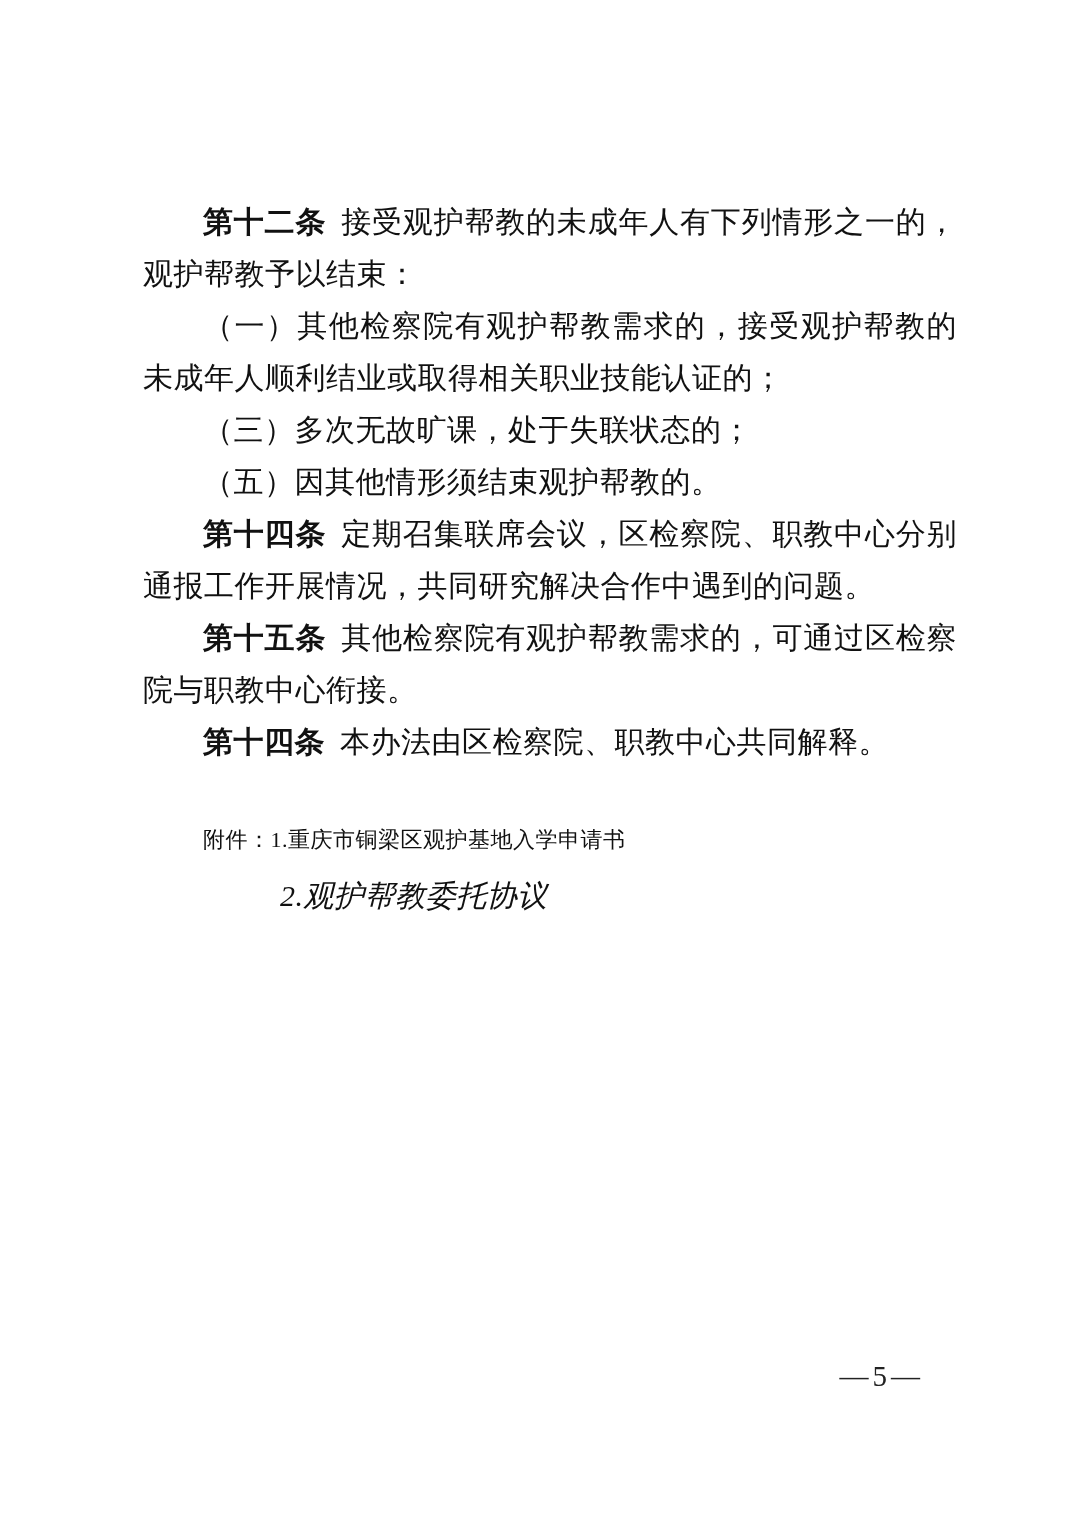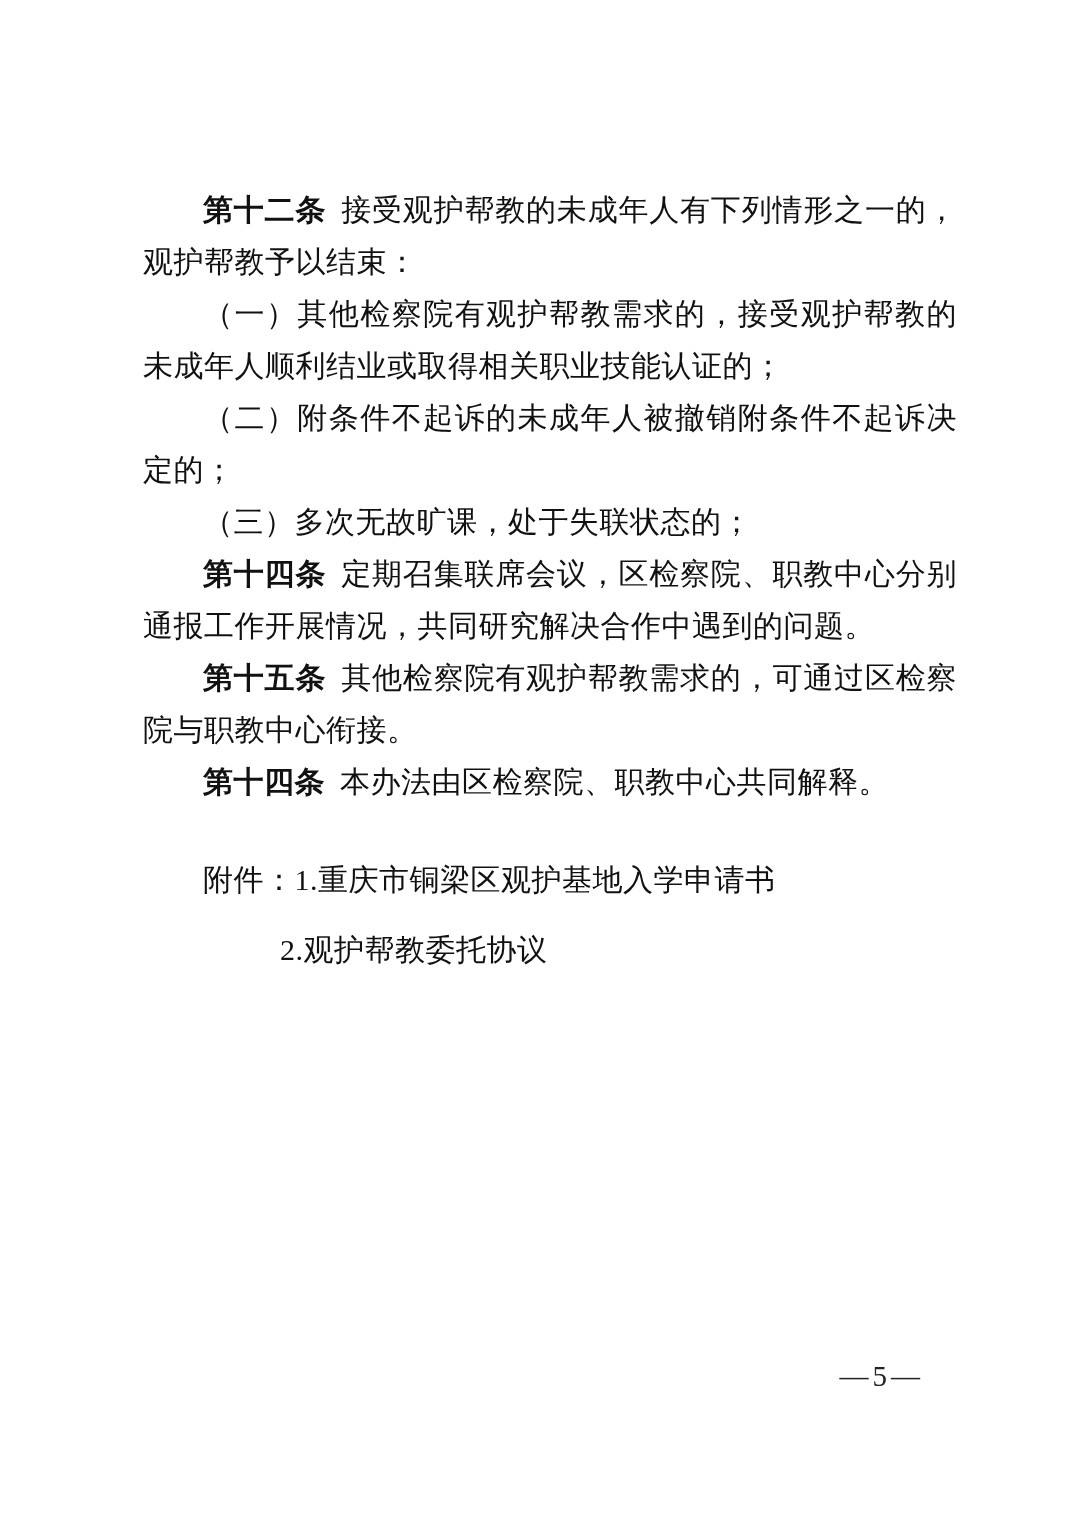--- a/index.html
+++ b/index.html
@@ -8,21 +8,21 @@
     height: 1520px;
     position: relative;
     background: #ffffff;
     color: #111111;
     font-family: "Liberation Serif", serif;
     overflow: hidden;
   }
   .doc-body {
     position: absolute;
     left: 143px;
-    top: 184px;
+    top: 196px;
     width: 814px;
   }
   .para {
     margin: 0;
     font-size: 30px;
     line-height: 52px;
     text-align: justify;
     text-justify: inter-character;
     text-indent: 60px;
     letter-spacing: 0.5px;
@@ -33,31 +33,32 @@
     font-weight: 700;
   }
   .article-head:not(:empty) {
     margin-right: 15px;
   }
   .attachments {
     margin-top: 46px;
   }
   .att-line1 {
     margin: 0;
-    font-size: 30px;
+    font-size: 22px;
     line-height: 52px;
     text-indent: 60px;
     letter-spacing: 0.5px;
   }
   .att-line2 {
-    margin: 18px;
+    margin: 4px;
     margin-left: 137px;
     font-size: 30px;
     line-height: 52px;
     letter-spacing: 0.5px;
+    font-style: italic;
   }
   .page-number {
     position: absolute;
     top: 1356px;
     right: 150px;
     font-size: 29px;
     line-height: 40px;
     letter-spacing: 4px;
     color: #222222;
     font-family: "Liberation Serif", serif;
@@ -65,25 +66,25 @@
 </style>
 </head>
 <body>
 
 <div class="doc-body">
 
   <p class="para"><span class="article-head">第十二条</span><span>接受观护帮教的未成年人有下列情形之一的，观护帮教予以结束：</span></p>
 
   <p class="para"><span class="article-head"></span><span>（一）其他检察院有观护帮教需求的，接受观护帮教的未成年人顺利结业或取得相关职业技能认证的；</span></p>
 
-  <p class="para"><span class="article-head"></span><span>（二）附条件不起诉的未成年人被撤销附条件不起诉决定的；</span></p>
 
   <p class="para"><span class="article-head"></span><span>（三）多次无故旷课，处于失联状态的；</span></p>
 
 
+  <p class="para"><span class="article-head"></span><span>（五）因其他情形须结束观护帮教的。</span></p>
 
 
   <p class="para"><span class="article-head">第十四条</span><span>定期召集联席会议，区检察院、职教中心分别通报工作开展情况，共同研究解决合作中遇到的问题。</span></p>
 
   <p class="para"><span class="article-head">第十五条</span><span>其他检察院有观护帮教需求的，可通过区检察院与职教中心衔接。</span></p>
 
   <p class="para"><span class="article-head">第十四条</span><span>本办法由区检察院、职教中心共同解释。</span></p>
 
 
   <div class="attachments">

